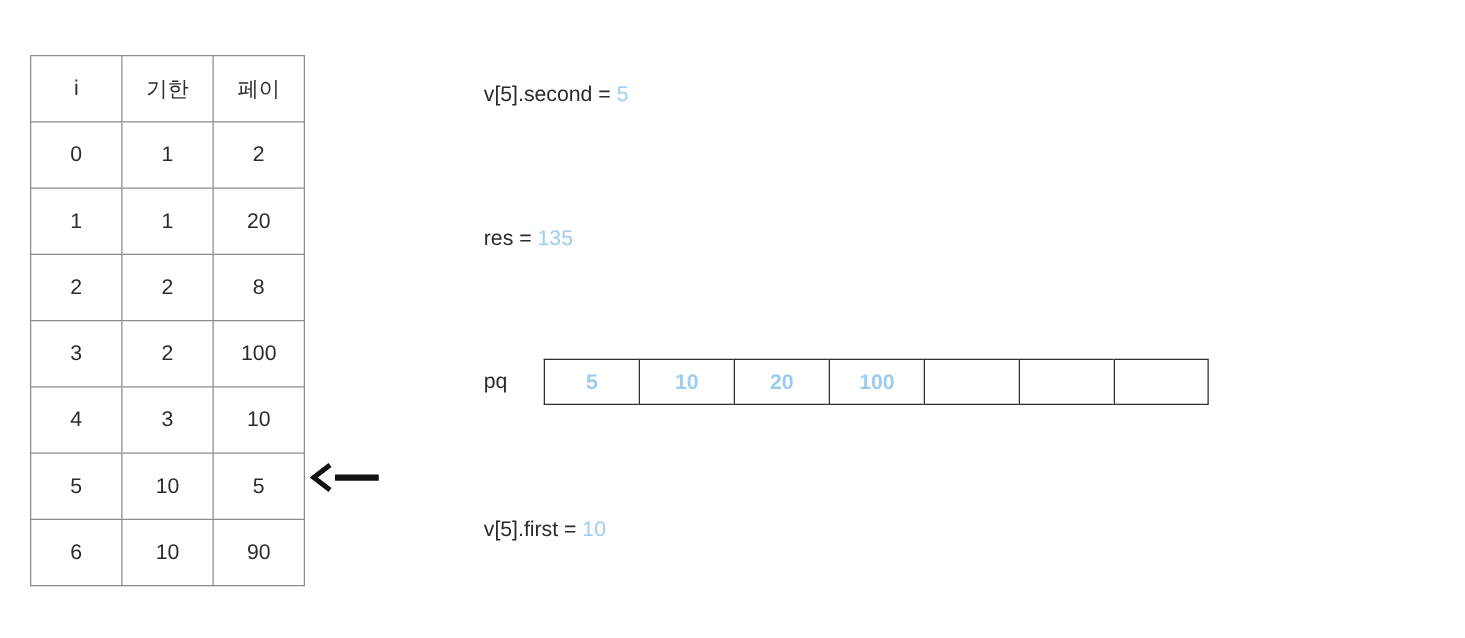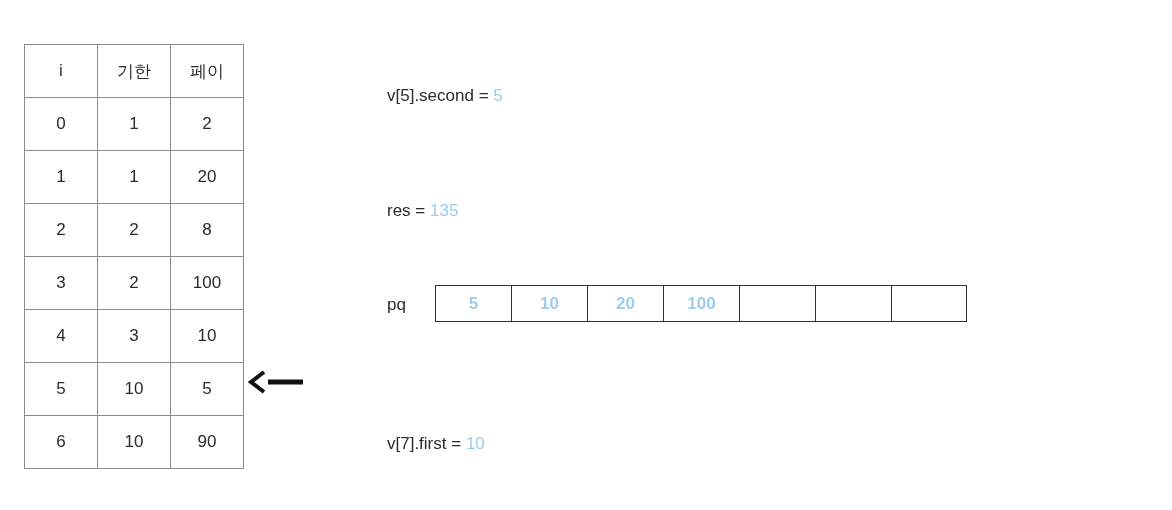--- a/index.html
+++ b/index.html
@@ -49,36 +49,35 @@
     height: 28px;
   }
 
   
   .code-line {
     position: absolute;
     left: 387px;
     font-size: 17px;
     color: #2b2b2b;
     white-space: nowrap;
-    margin-top: 20px;
   }
   .code-line .val {
     color: #9ccdf0;
   }
   #line-second { top: 66px; }
   #line-res    { top: 181px; }
   #line-first  { top: 414px; }
 
   
   #pq-block {
     position: absolute;
     left: 387px;
     top: 285px;
     display: flex;
-    align-items: flex-start;
+    align-items: flex-end;
   }
   #pq-label {
     font-size: 17px;
     color: #2b2b2b;
     width: 48px;
     line-height: 39px;
   }
   #pq-cells {
     display: flex;
   }
@@ -170,14 +169,14 @@
     <div class="pq-cell">10</div>
     <div class="pq-cell">20</div>
     <div class="pq-cell">100</div>
     <div class="pq-cell"></div>
     <div class="pq-cell"></div>
     <div class="pq-cell"></div>
   </div>
 </div>
 
 <div class="code-line" id="line-first">
-  <span>v[7].first = </span><span class="val">10</span>
+  <span>v[5].first = </span><span class="val">10</span>
 </div>
 
 </body></html>

